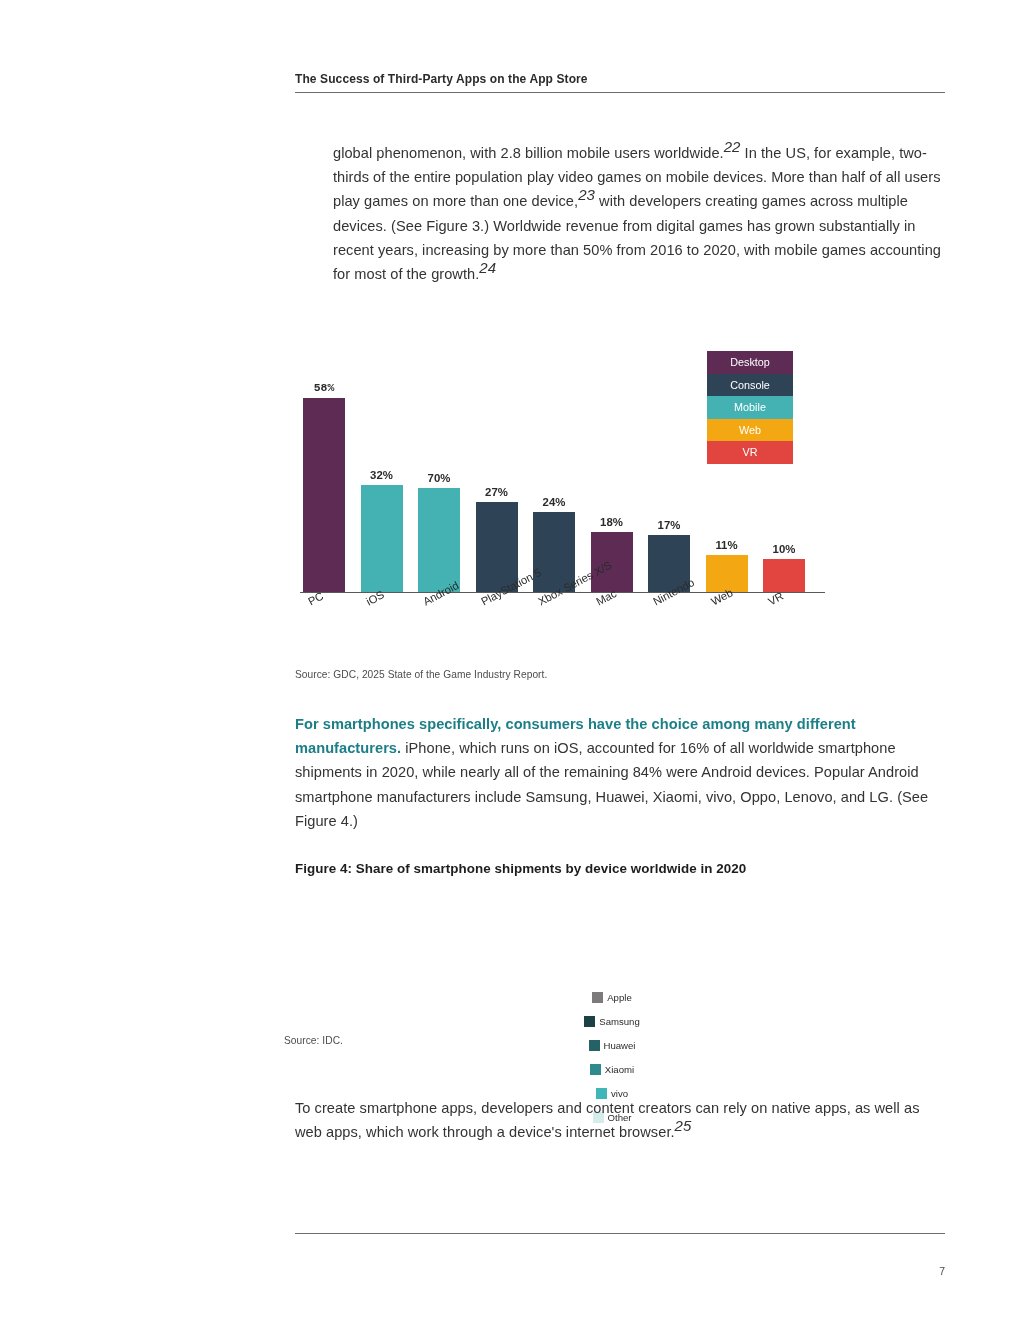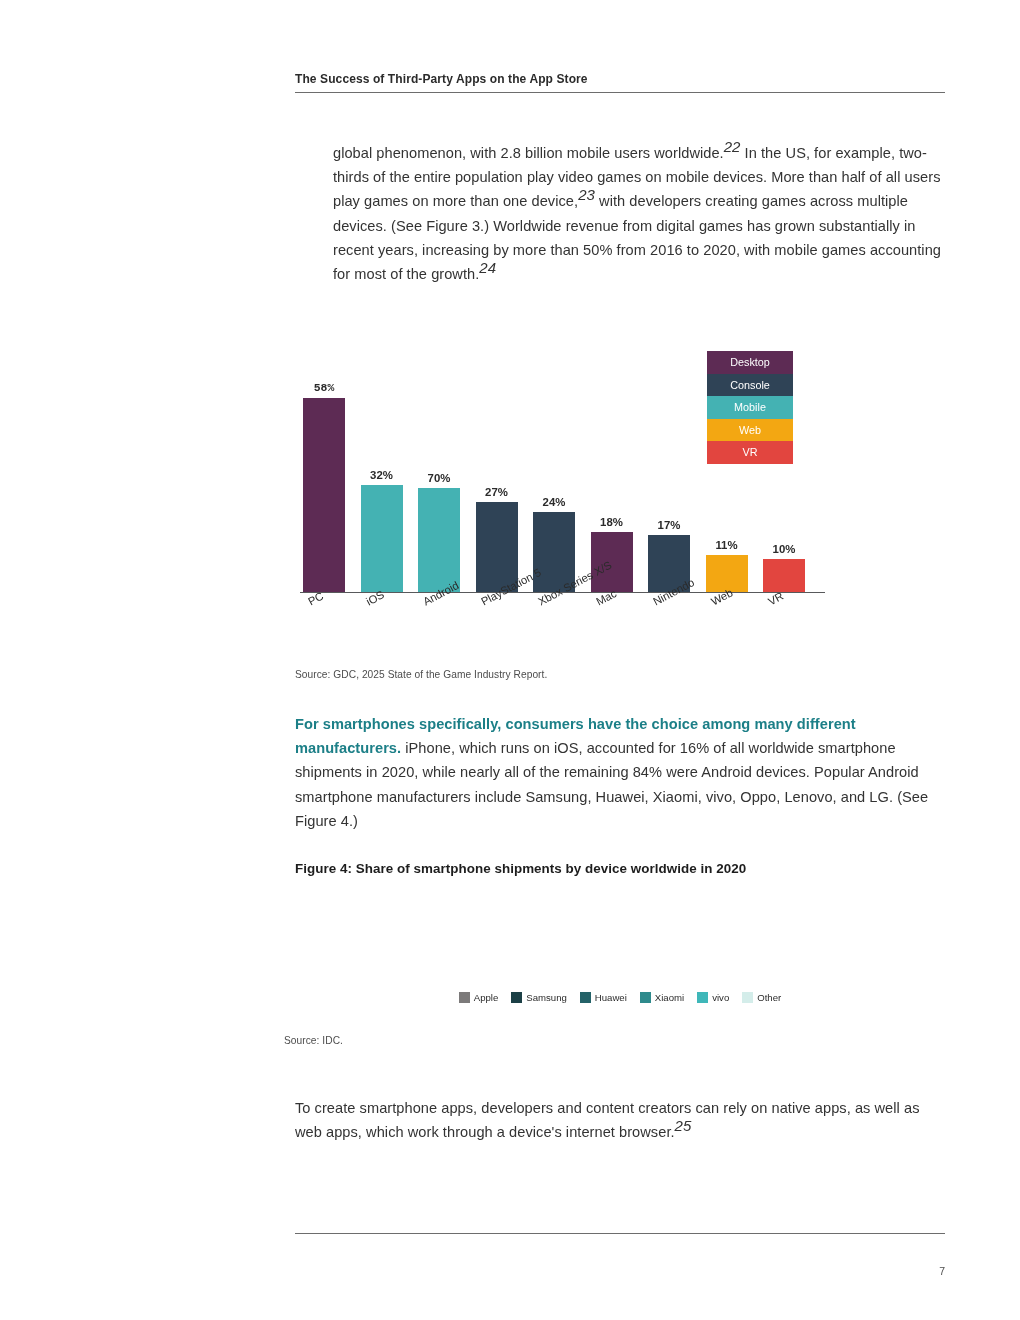--- a/index.html
+++ b/index.html
@@ -174,27 +174,28 @@
     align-items: center;
     justify-content: center;
     font-size: 9.6px;
     color: #ffffff;
     letter-spacing: 0.2px;
   }
   .seg.dark-text { color: #2b2b2b; }
 
   .fig4-legend {
     position: absolute;
-    left: 295px;
+    left: 287px;
     top: 992px;
     width: 650px;
     display: flex;
     justify-content: center;
     align-items: center;
     gap: 13px;
+    flex-direction: column;
   }
   .lg-item {
     display: flex;
     align-items: center;
     gap: 4px;
     font-size: 9.6px;
     color: #2b2b2b;
   }
   .lg-swatch {
     width: 11px;

